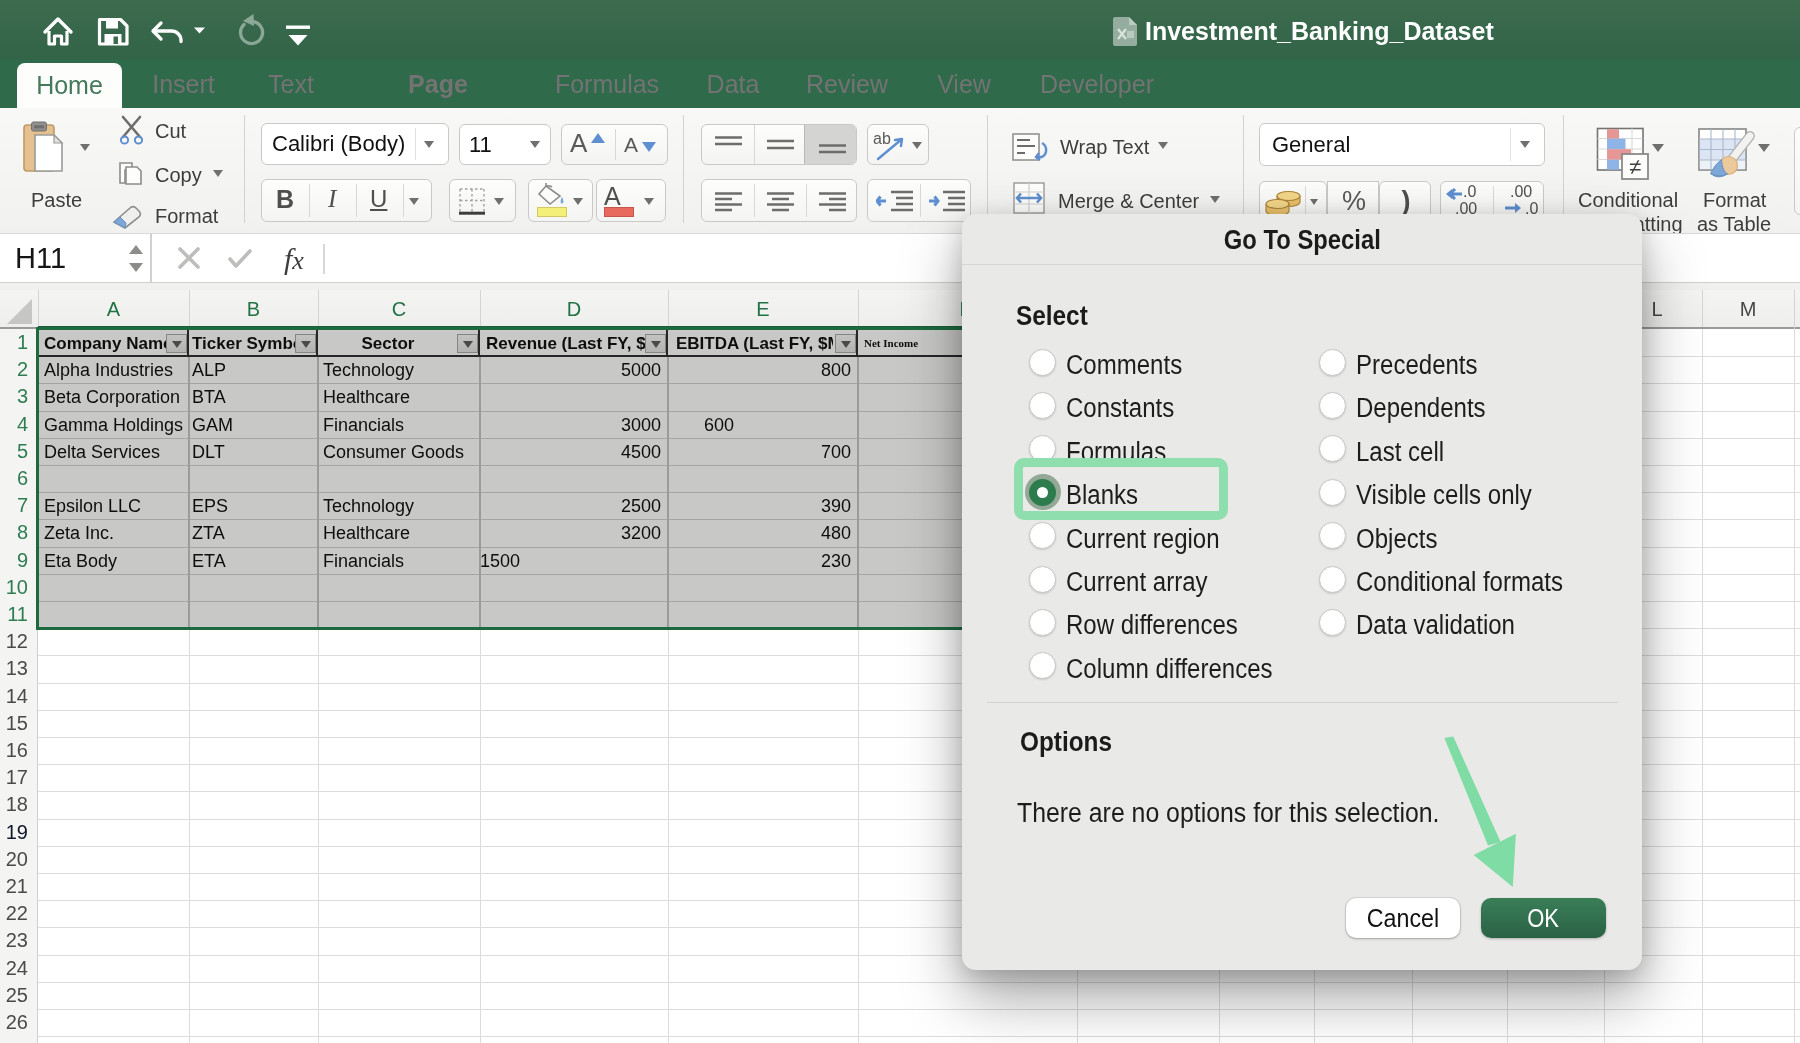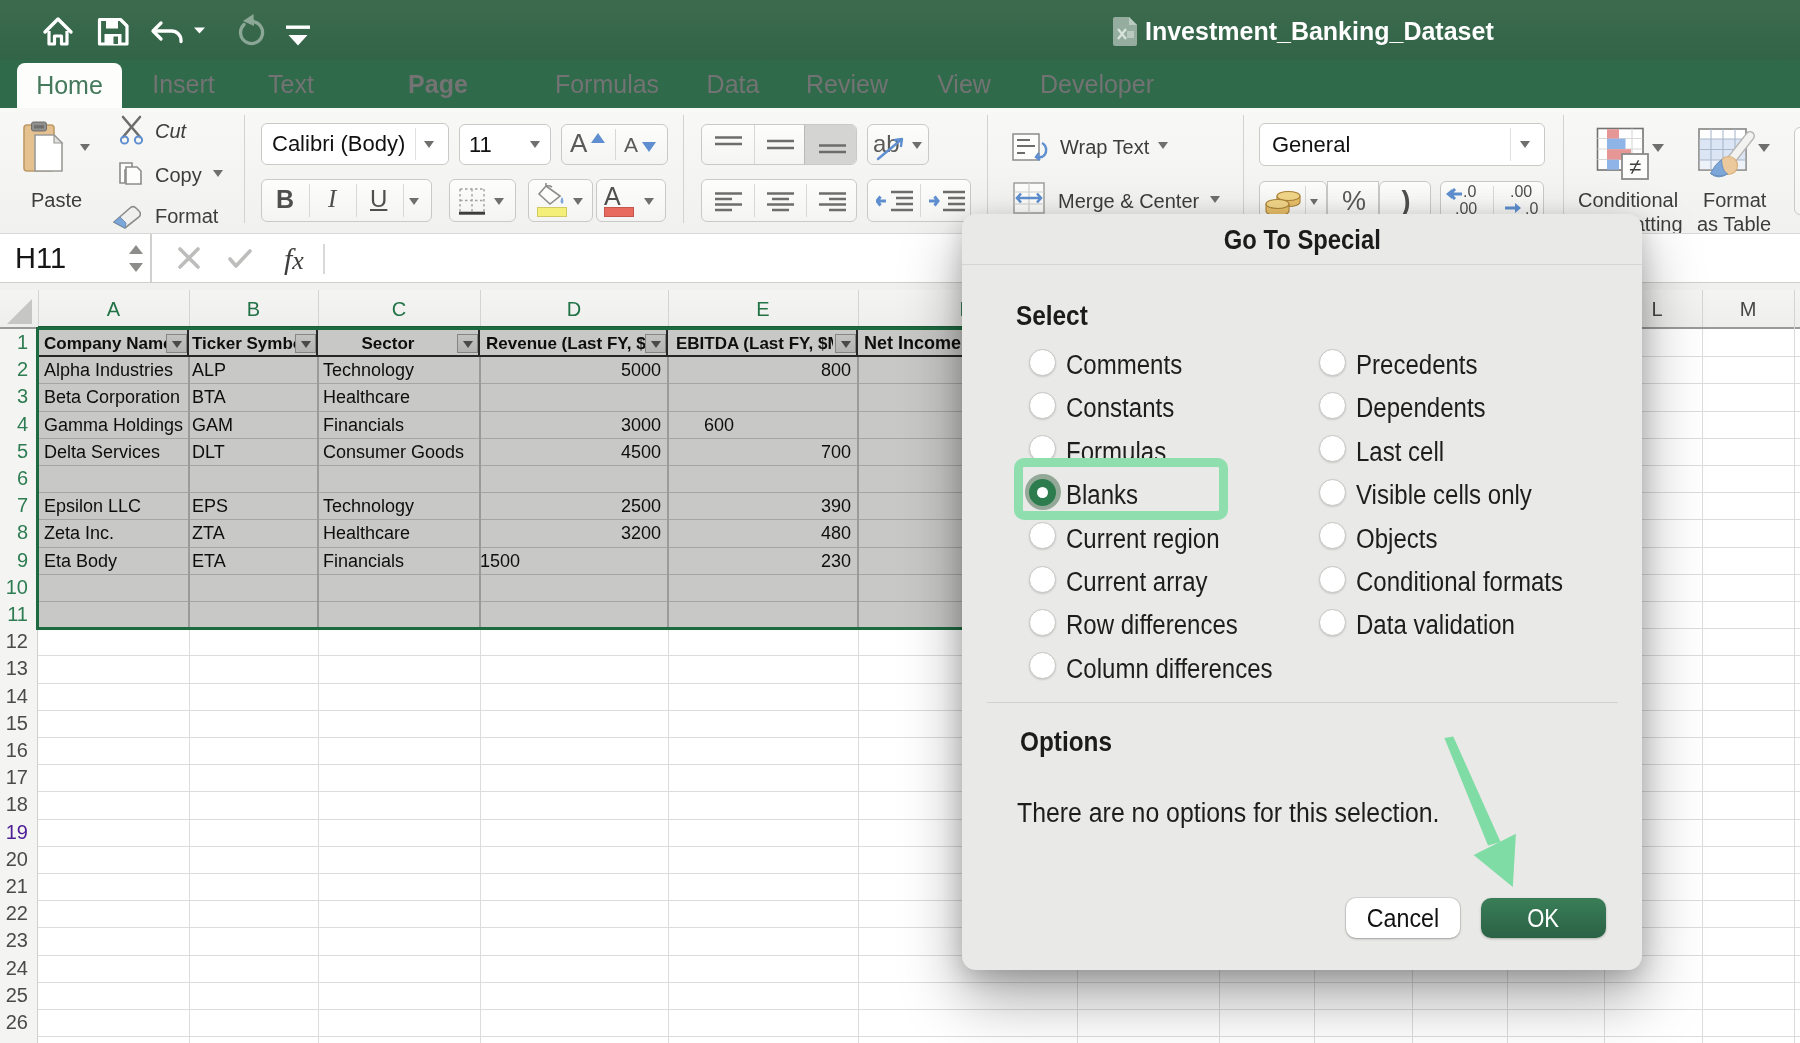--- a/index.html
+++ b/index.html
@@ -85,21 +85,21 @@
   <path d="M13 14 h19 l8 8 v28 h-27 z" fill="#fff" stroke="#9a9a98" stroke-width="1.6"></path>
   <path d="M32 14 l8 8 h-8 z" fill="#e2e2e0" stroke="#9a9a98" stroke-width="1.2"></path>
 </svg>
 <div class="dar" style="left:80px;top:144px;border-left-width:5px;border-right-width:5px;border-top-width:7px;"></div>
 <div class="rlabel" style="left:31px;top:189px;">Paste</div>
 <svg class="abs" style="left:118px;top:115px" width="30" height="30" viewBox="0 0 30 30">
   <path d="M5 2 L22 22 M22 2 L5 22" stroke="#6d6d6b" stroke-width="2.6" stroke-linecap="round"></path>
   <circle cx="6.5" cy="25" r="3.6" fill="none" stroke="#5f8fd0" stroke-width="2"></circle>
   <circle cx="20.5" cy="25" r="3.6" fill="none" stroke="#5f8fd0" stroke-width="2"></circle>
 </svg>
-<div class="rlabel" style="left:155px;top:120px;font-style:italic;">Cut</div>
+<div class="rlabel" style="left:155px;top:120px;">Cut</div>
 <svg class="abs" style="left:116px;top:158px" width="30" height="30" viewBox="0 0 30 30">
   <path d="M4 5 h12 v7 h-7 v13 h-5 z" fill="#fdfdfc" stroke="#8c8c8a" stroke-width="1.6"></path>
   <path d="M10 9 h11 l4 4 v13 h-15 z" fill="#fdfdfc" stroke="#8c8c8a" stroke-width="1.6"></path>
 </svg>
 <div class="rlabel" style="left:155px;top:164px;">Copy</div>
 <div class="dar" style="left:213px;top:170px;border-left-width:5px;border-right-width:5px;border-top-width:7px;"></div>
 <svg class="abs" style="left:112px;top:202px" width="34" height="28" viewBox="0 0 34 28">
   <path d="M2 20 L18 6 a4 4 0 0 1 6 0 l3 3 a4 4 0 0 1 0 6 L13 26 z" fill="#efefed" stroke="#8c8c8a" stroke-width="1.6"></path>
   <path d="M2 20 L8 15 L14 21 L13 26 z" fill="#7da7d8" stroke="#6b90bd" stroke-width="1"></path>
 </svg>
@@ -164,21 +164,21 @@
       <path d="M0 1.5 h27 M0 8 h27" stroke="#6d6d6b" stroke-width="2.6"></path>
     </svg>
   <svg style="position:absolute;left:65px;top:11px" width="27" height="18" viewBox="0 0 27 18">
       <path d="M0 5 h27 M0 12 h27" stroke="#6d6d6b" stroke-width="2.6"></path>
     </svg>
   <svg style="position:absolute;left:117px;top:11px" width="27" height="18" viewBox="0 0 27 18">
       <path d="M0 9.5 h27 M0 16 h27" stroke="#6d6d6b" stroke-width="2.6"></path>
     </svg>
 </div>
 <div class="rbox" style="left:867px;top:124px;width:62px;height:41px;">
-  <div style="position:absolute;left:5px;top:5px;font-size:24px;color:#5a5a58;">ab</div>
+  <div style="position:absolute;left:5px;top:5px;font-size:16px;color:#5a5a58;">ab</div>
   <svg style="position:absolute;left:8px;top:10px" width="34" height="26" viewBox="0 0 34 26">
       <path d="M2 24 L26 4 M26 4 l-7 1 M26 4 l-1 7" stroke="#5f8fd0" stroke-width="2.4" fill="none" stroke-linecap="round"></path>
     </svg>
   <div class="dar" style="left:44px;top:17px;border-left-width:5px;border-right-width:5px;border-top-width:7px;"></div>
 </div>
 <div class="rbox" style="left:701px;top:179px;width:156px;height:43px;">
   <div style="position:absolute;left:52px;top:4px;bottom:4px;width:1px;background:#d8d8d6;"></div>
   <div style="position:absolute;left:104px;top:4px;bottom:4px;width:1px;background:#d8d8d6;"></div>
   <svg style="position:absolute;left:13px;top:12px" width="27" height="20" viewBox="0 0 27 20">
       <path d="M0 1.5 h27 M0 7 h17 M0 12.5 h27 M0 18 h17" stroke="#6d6d6b" stroke-width="2.4"></path>
@@ -368,21 +368,21 @@
 <div class="rownum" style="left:0;top:546.6px;color:#2e7d52;">9</div>
 <div class="rownum" style="left:0;top:573.8px;color:#2e7d52;">10</div>
 <div class="rownum" style="left:0;top:601.0px;color:#2e7d52;">11</div>
 <div class="rownum" style="left:0;top:628.2px;color:#4a4a4a;">12</div>
 <div class="rownum" style="left:0;top:655.4px;color:#4a4a4a;">13</div>
 <div class="rownum" style="left:0;top:682.6px;color:#4a4a4a;">14</div>
 <div class="rownum" style="left:0;top:709.8px;color:#4a4a4a;">15</div>
 <div class="rownum" style="left:0;top:737.0px;color:#4a4a4a;">16</div>
 <div class="rownum" style="left:0;top:764.2px;color:#4a4a4a;">17</div>
 <div class="rownum" style="left:0;top:791.4px;color:#4a4a4a;">18</div>
-<div class="rownum" style="left:0;top:818.6px;color:#4c1d95;">19</div>
+<div class="rownum" style="left:0;top:818.6px;color:#0f172a;">19</div>
 <div class="rownum" style="left:0;top:845.8px;color:#4a4a4a;">20</div>
 <div class="rownum" style="left:0;top:873.0px;color:#4a4a4a;">21</div>
 <div class="rownum" style="left:0;top:900.2px;color:#4a4a4a;">22</div>
 <div class="rownum" style="left:0;top:927.4px;color:#4a4a4a;">23</div>
 <div class="rownum" style="left:0;top:954.6px;color:#4a4a4a;">24</div>
 <div class="rownum" style="left:0;top:981.8px;color:#4a4a4a;">25</div>
 <div class="rownum" style="left:0;top:1009.0px;color:#4a4a4a;">26</div>
 <div class="vline" style="left:1794px;"></div>
 <div class="abs" style="left:1794px;top:290px;width:1px;height:39px;background:#d4d4d2;"></div>
 <div class="vline" style="left:189px;"></div>
@@ -424,21 +424,21 @@
 
 <div class="abs" style="left:36px;top:327px;width:927px;height:3px;background:#1d6a40;"></div>
 <div class="abs" style="left:36px;top:626.8px;width:927px;height:3px;background:#1d6a40;"></div>
 <div class="abs" style="left:36px;top:328px;width:3px;height:302px;background:#1d6a40;"></div>
 
 <div class="cell" style="left:44px;top:330px;width:122px;font-weight:bold;font-size:17px;">Company Name</div>
 <div class="cell" style="left:192px;top:330px;width:103px;font-weight:bold;font-size:17px;">Ticker Symbol</div>
 <div class="cell" style="left:318px;top:330px;width:140px;font-weight:bold;text-align:center;font-size:17px;">Sector</div>
 <div class="cell" style="left:486px;top:330px;width:159px;font-weight:bold;font-size:17px;">Revenue (Last FY, $M)</div>
 <div class="cell" style="left:676px;top:330px;width:157px;font-weight:bold;font-size:17px;">EBITDA (Last FY, $M)</div>
-<div class="cell" style="left:864px;top:330px;width:98px;font-weight:bold;font-size:18px;">Net Income</div>
+<div class="cell" style="left:864px;top:330px;width:98px;font-weight:bold;font-size:11px;font-family:Liberation Serif, serif;">Net Income</div>
 
 <div class="abs" style="left:166px;top:334px;width:21px;height:19px;background:linear-gradient(#c3c3c1,#b3b3b1);border:1px solid #858583;box-sizing:border-box;">
 <div style="position:absolute;left:4.5px;top:6px;width:0;height:0;border-left:5.5px solid transparent;border-right:5.5px solid transparent;border-top:7px solid #4a4a48;"></div>
   </div>
 <div class="abs" style="left:295px;top:334px;width:21px;height:19px;background:linear-gradient(#c3c3c1,#b3b3b1);border:1px solid #858583;box-sizing:border-box;">
 <div style="position:absolute;left:4.5px;top:6px;width:0;height:0;border-left:5.5px solid transparent;border-right:5.5px solid transparent;border-top:7px solid #4a4a48;"></div>
   </div>
 <div class="abs" style="left:457px;top:334px;width:21px;height:19px;background:linear-gradient(#c3c3c1,#b3b3b1);border:1px solid #858583;box-sizing:border-box;">
 <div style="position:absolute;left:4.5px;top:6px;width:0;height:0;border-left:5.5px solid transparent;border-right:5.5px solid transparent;border-top:7px solid #4a4a48;"></div>
   </div>

